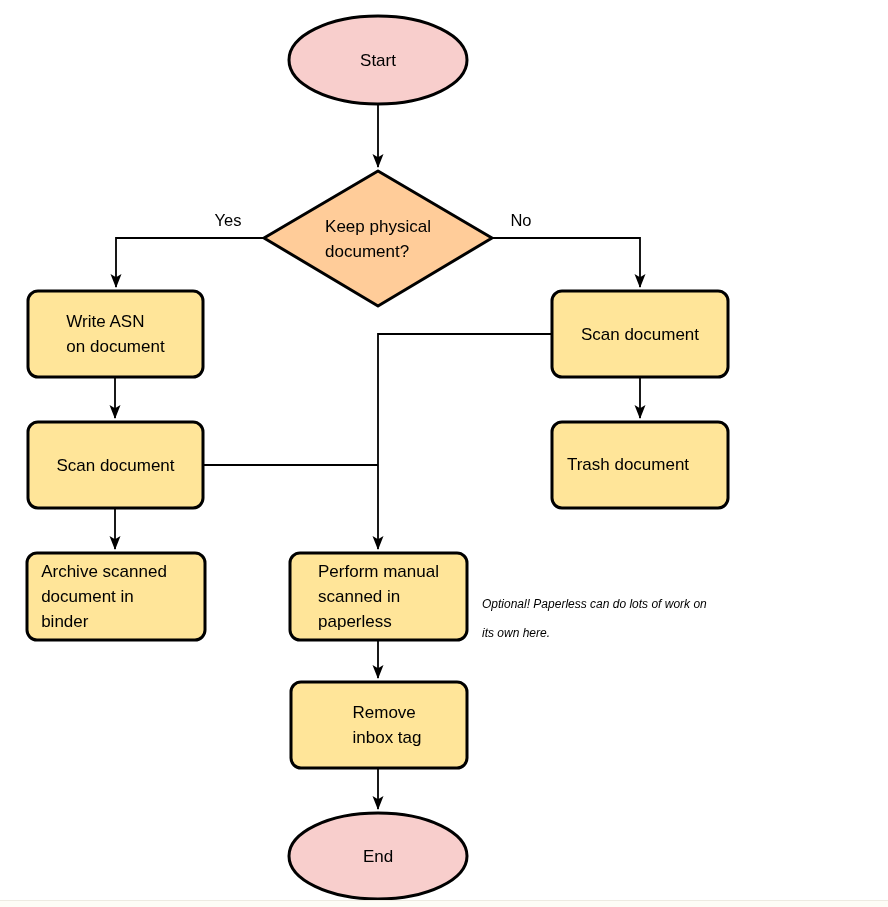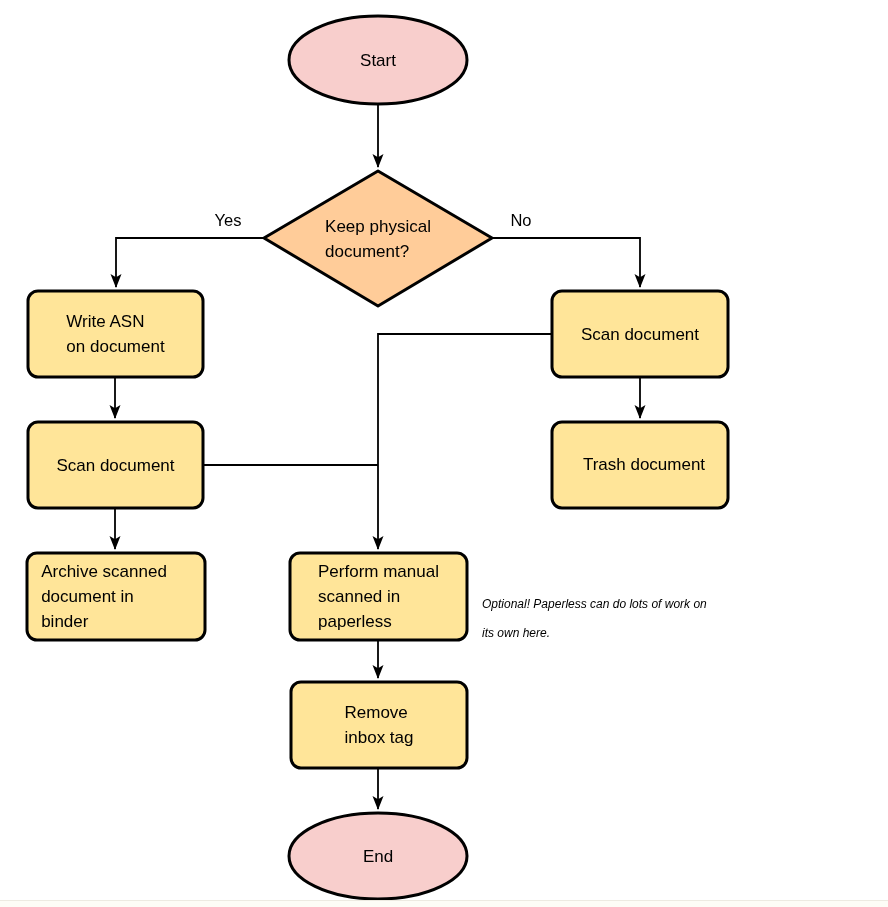--- a/index.html
+++ b/index.html
@@ -113,27 +113,27 @@
 on document</div>
 
   <div class="node-label" style="left:28px; top:422px; width:175px; height:86px;">Scan document</div>
 
   <div class="node-label" style="left:27px; top:553px; width:154px; height:87px;">Archive scanned
 document in
 binder</div>
 
   <div class="node-label" style="left:552px; top:291px; width:176px; height:86px;">Scan document</div>
 
-  <div class="node-label" style="left:556px; top:422px; width:176px; height:84px;border-radius:32px;">Trash document</div>
+  <div class="node-label" style="left:540px; top:422px; width:176px; height:84px;border-radius:32px;">Trash document</div>
 
   <div class="node-label" style="left:290px; top:553px; width:177px; height:87px;">Perform manual
 scanned in
 paperless</div>
 
-  <div class="node-label" style="left:291px; top:682px; width:176px; height:86px;">Remove
+  <div class="node-label" style="left:291px; top:682px; width:176px; height:86px;padding-left:8px;">Remove
 inbox tag</div>
 
   <div class="node-label" style="left:289px; top:813px; width:178px; height:86px;">End</div>
 
   <div class="edge-label" style="left:203px; top:211px; width:50px;">Yes</div>
 
   <div class="edge-label" style="left:496px; top:211px; width:50px;">No</div>
 
   <div class="annotation" style="left:482px; top:590px; width:404px;">Optional! Paperless can do lots of work on
 its own here.</div>

